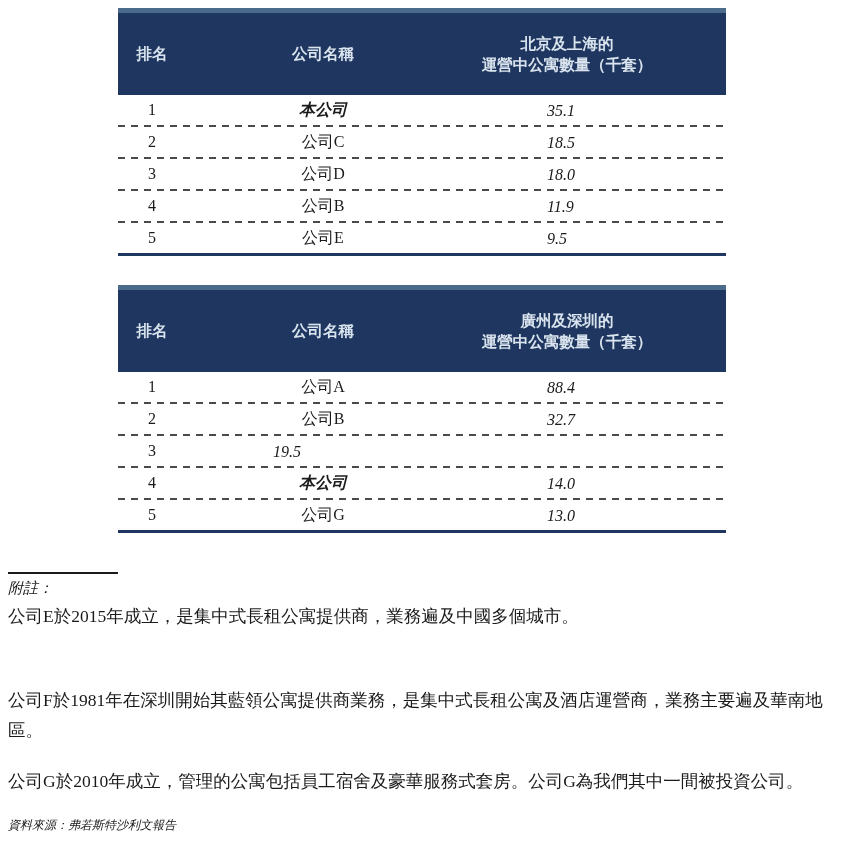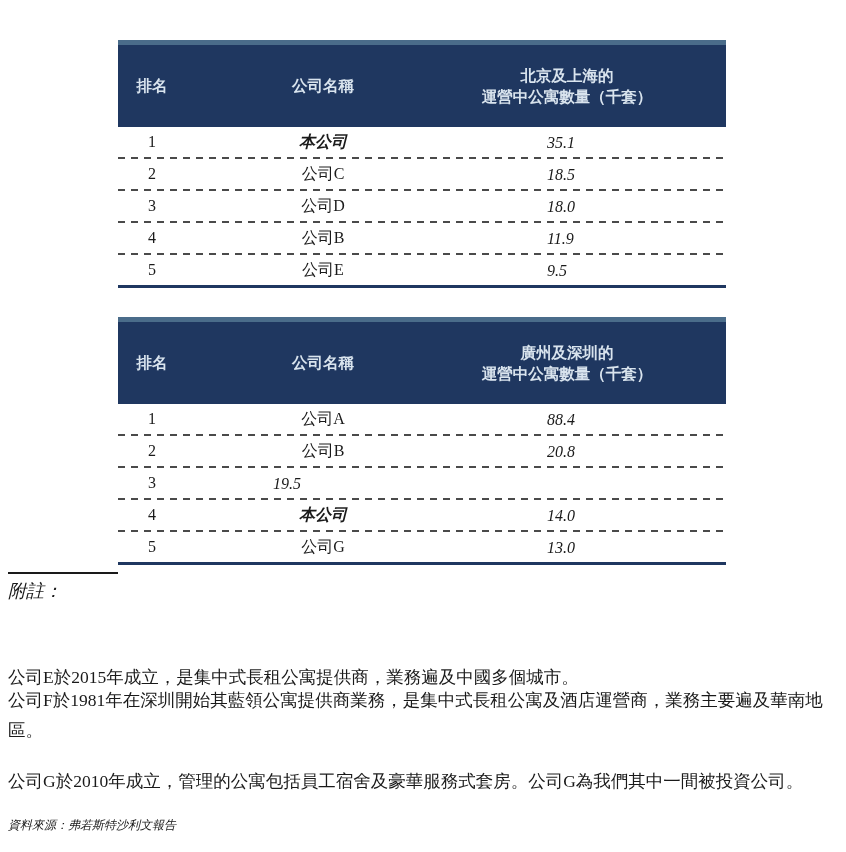--- a/index.html
+++ b/index.html
@@ -2,21 +2,21 @@
 <html><head>
 <meta charset="utf-8">
 <style>
   html,body{margin:0;padding:0;}
   body{
     width:846px;height:852px;position:relative;background:#ffffff;
     font-family:"Liberation Serif","DejaVu Serif",serif;color:#1a1a1a;
     overflow:hidden;
   }
   
-  .rank-table{position:absolute;left:118px;width:608px;margin-top:32px;}
+  .rank-table{position:absolute;left:118px;width:608px;}
   #table-1{top:8px;}
   #table-2{top:285px;}
   .thead{
     background:#1f3760;border-top:5px solid #4a6c8a;height:82px;
     display:flex;align-items:center;
     color:#d9e4ee;font-family:"Liberation Sans","DejaVu Sans",sans-serif;
     font-size:15.5px;font-weight:bold;
   }
   .c1{width:68px;flex:none;text-align:center;}
   .c2{width:274px;flex:none;text-align:center;}
@@ -28,23 +28,23 @@
   }
   .trow .bold{font-weight:bold;font-style:italic;}
   .dash-sep{
     height:2px;width:100%;
     background:repeating-linear-gradient(90deg,#4a4a4a 0 7px,transparent 7px 13px);
   }
   .tbottom{height:3px;background:#1f3760;}
   .val{display:inline-block;width:40px;text-align:left;font-style:italic;}
   
   .note-rule{position:absolute;left:8px;top:572px;width:110px;height:2px;background:#1a1a1a;}
-  .note-label{position:absolute;left:8px;top:579px;font-style:italic;font-size:18px;}
+  .note-label{position:absolute;left:8px;top:579px;font-style:italic;font-size:15px;}
   .note{position:absolute;left:8px;font-size:17.5px;line-height:30px;}
-  #note-1{top:662px;width:832px;}
+  #note-1{top:601px;width:832px;}
   #note-2{top:685px;width:834px;}
   #note-3{top:766px;width:832px;}
   .source-line{position:absolute;left:8px;top:817px;font-style:italic;font-size:12px;}
 </style>
 </head>
 <body>
 
 <div class="rank-table" id="table-1">
   <div class="thead">
     <div class="c1">排名</div>
@@ -107,21 +107,21 @@
   <div class="trow">
     <div class="c1">1</div>
     <div class="c2">公司A</div>
     <div class="c3"><span class="val">88.4</span></div>
     <div class="cspacer"></div>
   </div>
   <div class="dash-sep"></div>
   <div class="trow">
     <div class="c1">2</div>
     <div class="c2">公司B</div>
-    <div class="c3"><span class="val">20.8</span></div>
+    <div class="c3"><span class="val">32.7</span></div>
     <div class="cspacer"></div>
   </div>
   <div class="dash-sep"></div>
   <div class="trow">
     <div class="c1">3</div>
     <div class="c3"><span class="val">19.5</span></div>
     <div class="cspacer"></div>
   </div>
   <div class="dash-sep"></div>
   <div class="trow">

